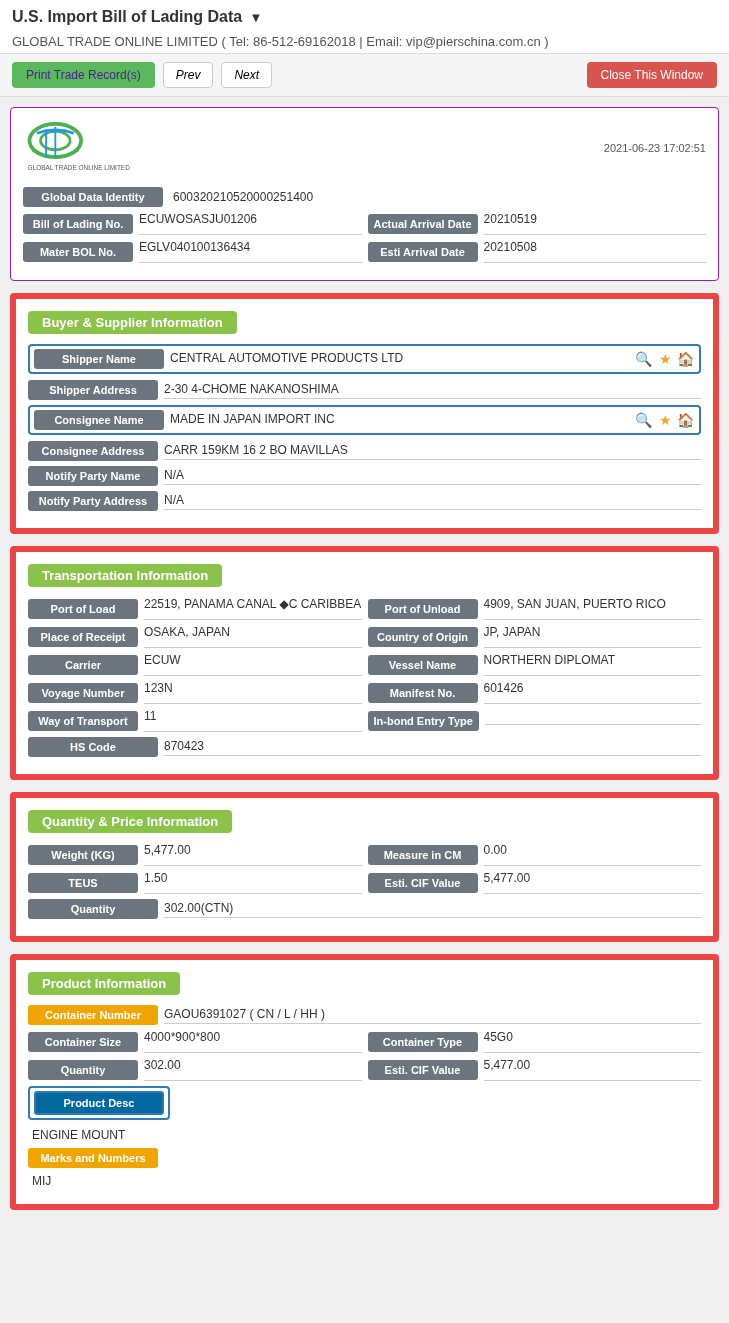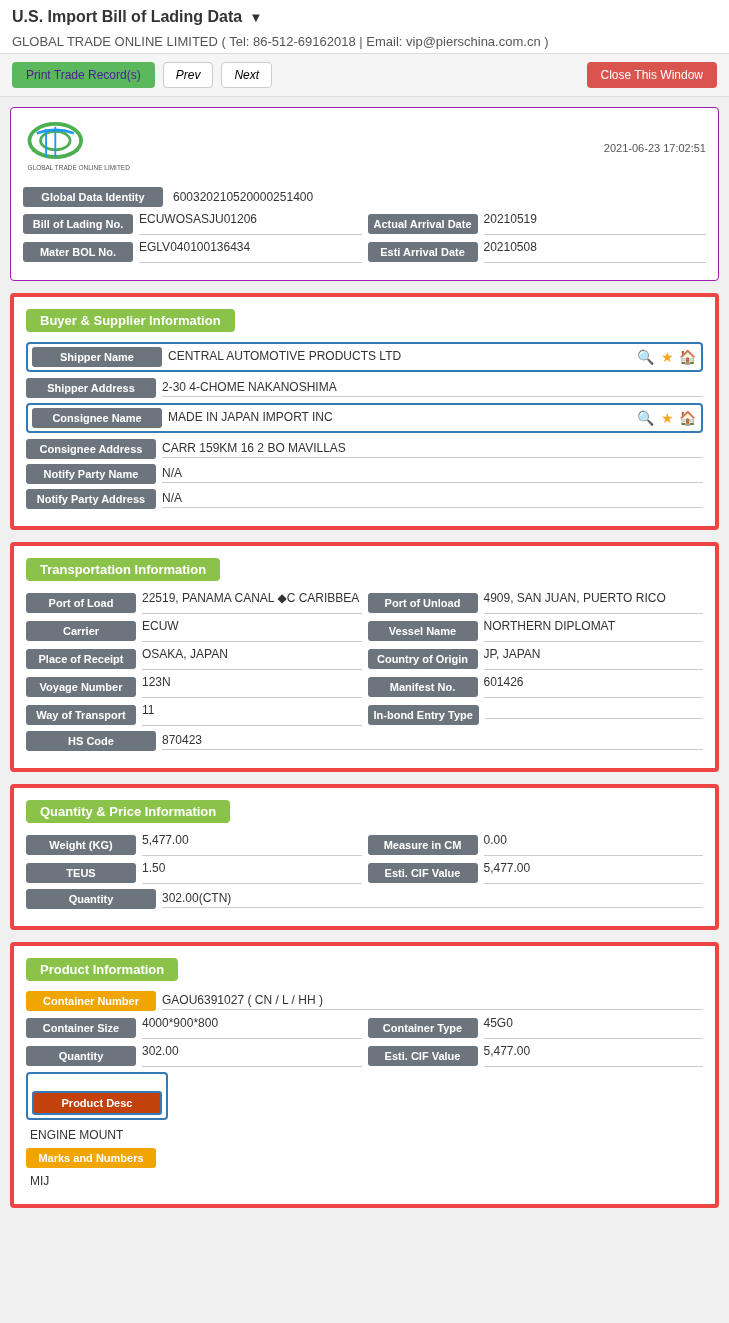--- a/index.html
+++ b/index.html
@@ -90,21 +90,21 @@
       background: #8bc34a;
       color: #fff;
       font-weight: bold;
       font-size: 13px;
       padding: 4px 14px;
       border-radius: 4px;
       margin-bottom: 10px;
     }
     .section-card {
       background: #fff;
-      border: 4px solid #ef4444;
+      border: 6px solid #ef4444;
       border-radius: 4px;
       margin-bottom: 12px;
       padding: 12px;
     }
     .row-group {
       display: flex;
       align-items: center;
       margin-bottom: 5px;
       gap: 6px;
     }
@@ -139,31 +139,30 @@
       color: #fff;
       font-size: 11px;
       font-weight: bold;
       border-radius: 3px;
       padding: 4px 8px;
       text-align: center;
       white-space: nowrap;
       min-width: 130px;
     }
     .product-desc-label {
-      background: #c2410c;
+      background: #0369a1;
       color: #fff;
       font-size: 11px;
       font-weight: bold;
       border-radius: 3px;
       padding: 4px 8px;
       text-align: center;
       white-space: nowrap;
       min-width: 130px;
       border: 2px solid #337ab7;
-      margin-top: 14px;
     }
     .marks-label {
       background: #f0a500;
       color: #fff;
       font-size: 11px;
       font-weight: bold;
       border-radius: 3px;
       padding: 4px 8px;
       text-align: center;
       white-space: nowrap;
@@ -343,37 +342,37 @@
         <div class="half-value">22519, PANAMA CANAL ◆C CARIBBEA</div>
       </div>
       <div class="half-right">
         <div class="half-label">Port of Unload</div>
         <div class="half-value">4909, SAN JUAN, PUERTO RICO</div>
       </div>
     </div>
 
     <div class="half-row">
       <div class="half-left">
+        <div class="half-label">Place of Receipt</div>
+        <div class="half-value">OSAKA, JAPAN</div>
+      </div>
+      <div class="half-right">
+        <div class="half-label">Country of Origin</div>
+        <div class="half-value">JP, JAPAN</div>
+      </div>
+    </div>
+
+    <div class="half-row">
+      <div class="half-left">
         <div class="half-label">Carrier</div>
         <div class="half-value">ECUW</div>
       </div>
       <div class="half-right">
         <div class="half-label">Vessel Name</div>
         <div class="half-value">NORTHERN DIPLOMAT</div>
-      </div>
-    </div>
-
-    <div class="half-row">
-      <div class="half-left">
-        <div class="half-label">Place of Receipt</div>
-        <div class="half-value">OSAKA, JAPAN</div>
-      </div>
-      <div class="half-right">
-        <div class="half-label">Country of Origin</div>
-        <div class="half-value">JP, JAPAN</div>
       </div>
     </div>
 
     <div class="half-row">
       <div class="half-left">
         <div class="half-label">Voyage Number</div>
         <div class="half-value">123N</div>
       </div>
       <div class="half-right">
         <div class="half-label">Manifest No.</div>

